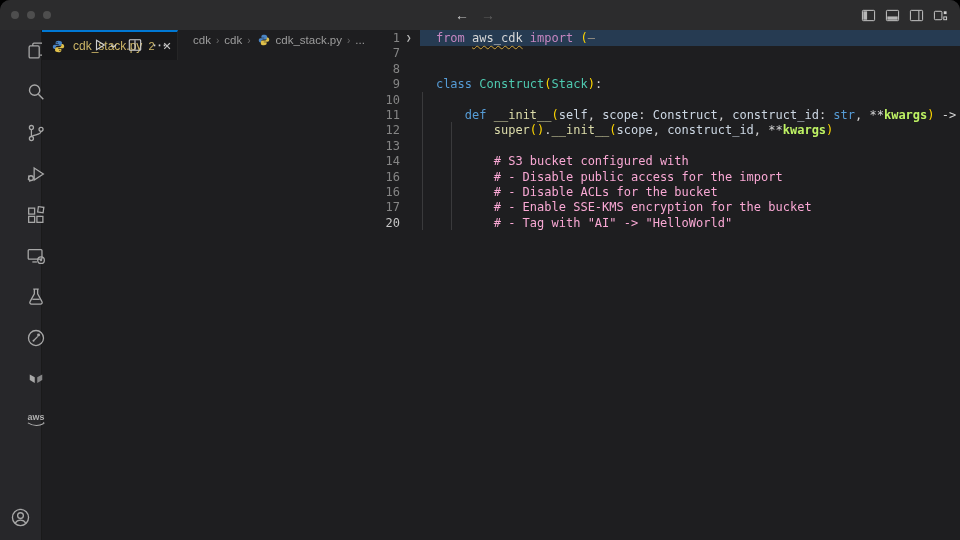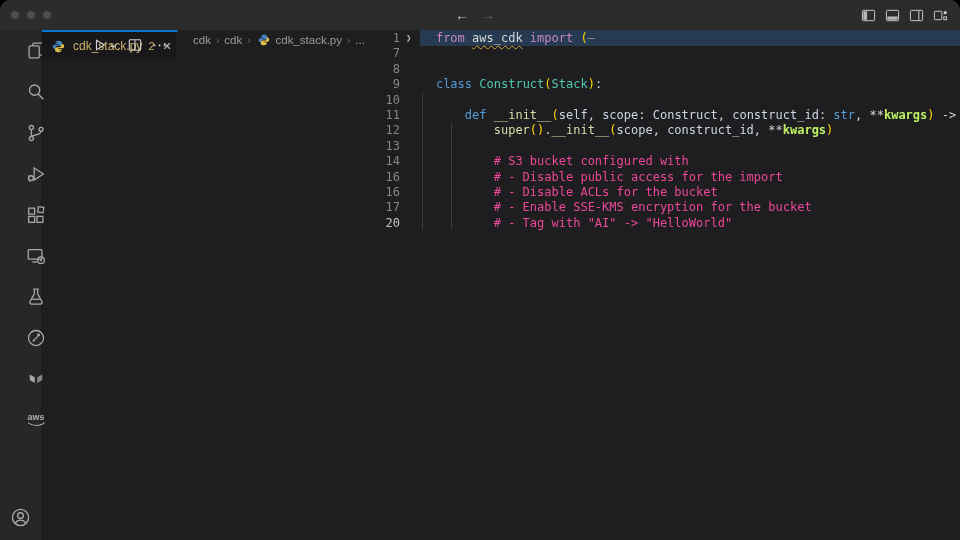--- a/index.html
+++ b/index.html
@@ -43,21 +43,21 @@
   
   .editor{position:relative;flex:1;background:#1e1e20;font-family:"DejaVu Sans Mono",monospace;font-size:12px;overflow:hidden;}
   .code-row{position:absolute;left:0;height:16px;line-height:16px;white-space:pre;width:854px;}
   .row-hl{position:absolute;left:55px;width:797px;top:0;height:16px;background:#263b52;}
   .gut{position:absolute;left:0;top:0;width:35px;text-align:right;color:#858585;height:16px;}
   .gut.active{color:#c6c6c6;}
   .fold{position:absolute;left:41px;top:0;width:12px;color:#b8b8b8;font-size:9px;line-height:16px;}
   .toks{position:absolute;left:71px;top:0;height:16px;}
   .c-kw{color:#C586C0;} .c-kw2{color:#569CD6;} .c-cls{color:#4EC9B0;}
   .c-fn{color:#DCDCAA;} .c-b1{color:#FFD700;} .c-txt{color:#D4D4D4;}
-  .c-prm{color:#ccd7e3;margin-top:25px;} .c-crm{color:#bef264;font-weight:bold;} .c-cmt{color:#ec4899;}
+  .c-prm{color:#ccd7e3;margin-top:25px;} .c-crm{color:#bef264;font-weight:bold;} .c-cmt{color:#f9a8d4;}
   .c-dim{color:#9a9486;}
   .c-mod{color:#d8d8d8;text-decoration:underline wavy #cfa53d 1px;text-underline-offset:3px;}
   .iguide{position:absolute;width:1px;background:#3a3a3c;}
 
   
   .minimap{position:absolute;left:854px;top:0;width:47px;height:100%;background:#1e1e20;}
   .mm-bar{position:absolute;border-radius:1px;}
   .overview{position:absolute;left:903px;top:0;width:15px;height:100%;border-left:1px solid #171717;background:#1e1e20;}
   .ov-mark{position:absolute;}
 </style>

